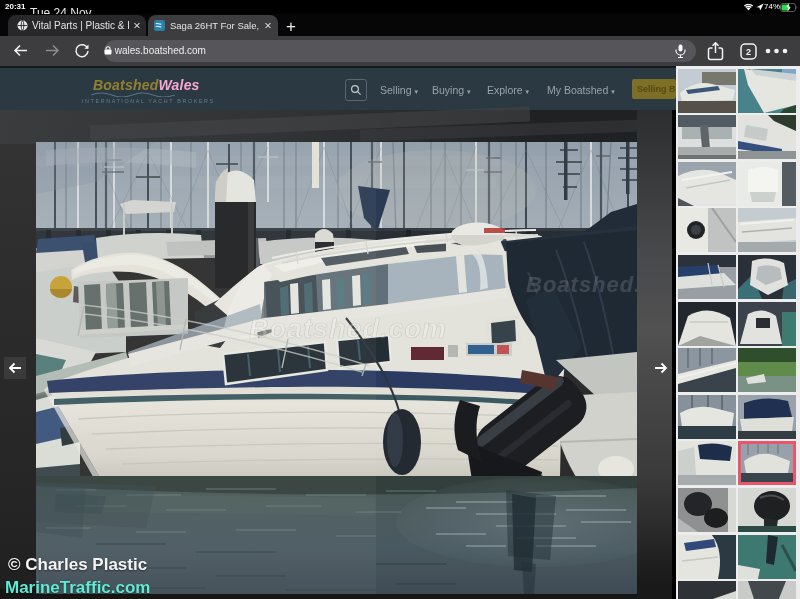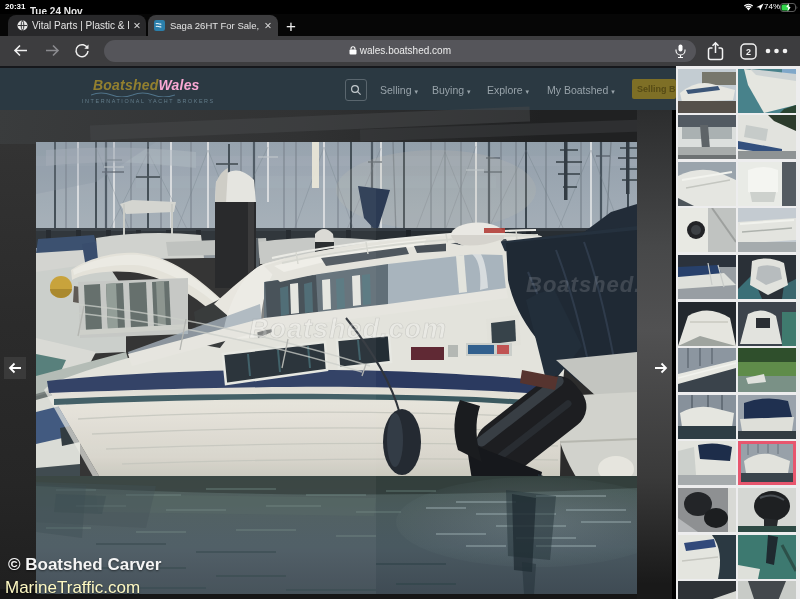--- a/index.html
+++ b/index.html
@@ -1,32 +1,32 @@
 <!DOCTYPE html>
 <html><head><meta charset="utf-8">
 <style>
 html,body{margin:0;padding:0}
 body{width:800px;height:599px;position:relative;background:#000;font-family:"Liberation Sans",sans-serif;overflow:hidden}
 .abs{position:absolute}
 
 #status{position:absolute;left:0;top:0;width:800px;height:14px;background:#000;color:#fff}
 #status .t{position:absolute;top:2px;font-size:8px;font-weight:700;letter-spacing:0}
-#status .d{position:absolute;top:6px;font-size:10px;font-weight:700;color:#e8e8e8}
+#status .d{position:absolute;top:6px;font-size:12px;font-weight:400;color:#e8e8e8}
 
 #tabbar{position:absolute;left:0;top:14px;width:800px;height:22px;background:#060606}
 .tab{position:absolute;top:1px;height:21px;border-radius:8px 8px 0 0;color:#e4e4e4;font-size:10px}
 #tab1{left:8px;width:138px;background:#28282a}
 #tab2{left:148px;width:130px;background:#3d3d3f;font-size:9.5px}
 .tab .txt{position:absolute;top:5px;white-space:nowrap;overflow:hidden}
 .tab .x{position:absolute;top:5px;font-size:9.5px;color:#d8d8d8;font-weight:400}
 #plus{position:absolute;left:286px;top:3px;color:#eee;font-size:17px;font-weight:300}
 
 #addr{position:absolute;left:0;top:36px;width:800px;height:30px;background:#3d3d3f}
 #field{position:absolute;left:104px;top:4px;width:592px;height:22px;background:#55555a;border-radius:11px}
-#url{position:absolute;left:0;right:0;top:5px;text-align:center;color:#ececec;font-size:10px}
+#url{position:absolute;left:0;right:0;top:5px;color:#ececec;font-size:10px}
 
 #phead{position:absolute;left:0;top:66px;width:800px;height:44px;background:#2b3942}
 
 #gal{position:absolute;left:0;top:110px;width:672px;height:489px;background:#272727}
 
 #side{position:absolute;left:676px;top:66px;width:124px;height:533px;background:#ededee}
 .th{position:absolute;width:58px;height:44px;overflow:hidden}
 </style></head>
 <body>
 
@@ -492,22 +492,22 @@
     <rect width="601" height="452" fill="#9aa4ac" opacity=".045"></rect>
     <path d="M0 0 H340 V452 H0 Z" fill="#e8ecef" opacity=".05"></path>
 
     <g font-family="Liberation Sans, sans-serif" font-weight="700" font-style="italic">
       <text x="213" y="196" font-size="27" fill="#ffffff" opacity=".24" stroke="#8a8a8a" stroke-width=".7" letter-spacing="1">Boatshed.com</text>
       <text x="490" y="150" font-size="22" fill="#ffffff" opacity=".14" letter-spacing="1">Boatshed.c</text>
     </g>
   </svg>
   </div>
 
-  <div class="abs" style="left:8px;top:445px;font-size:17px;font-weight:700;color:#f4f4f4;text-shadow:0 1px 2px rgba(0,0,0,.5);font-family:'Liberation Sans',sans-serif">© Boatshed Carver</div>
-  <div class="abs" style="left:5px;top:468px;font-size:17px;font-weight:400;color:#fef9c3;text-shadow:0 1px 2px rgba(0,0,0,.5)">MarineTraffic.com</div>
+  <div class="abs" style="left:8px;top:445px;font-size:17px;font-weight:700;color:#f4f4f4;text-shadow:0 1px 2px rgba(0,0,0,.5);font-family:'Liberation Sans',sans-serif">© Charles Plastic</div>
+  <div class="abs" style="left:5px;top:468px;font-size:17px;font-weight:700;color:#5eead4;text-shadow:0 1px 2px rgba(0,0,0,.5)">MarineTraffic.com</div>
 </div>
 
 <div id="side">
 
 <div class="th" style="left:2px;top:3px"><svg width="58" height="44">
   <rect width="58" height="44" fill="#c3ccd2"></rect>
         <rect x="24" y="3" width="34" height="13" fill="#77776c"></rect>
   <path d="M2 24 Q18 11 34 15 L57 21 L55 31 L4 33 Z" fill="#e7e7e1"></path>
         <path d="M8 21 L40 17 L42 21 L10 25 Z" fill="#3c5678"></path>
   <rect x="0" y="32" width="58" height="12" fill="#55504a"></rect>

